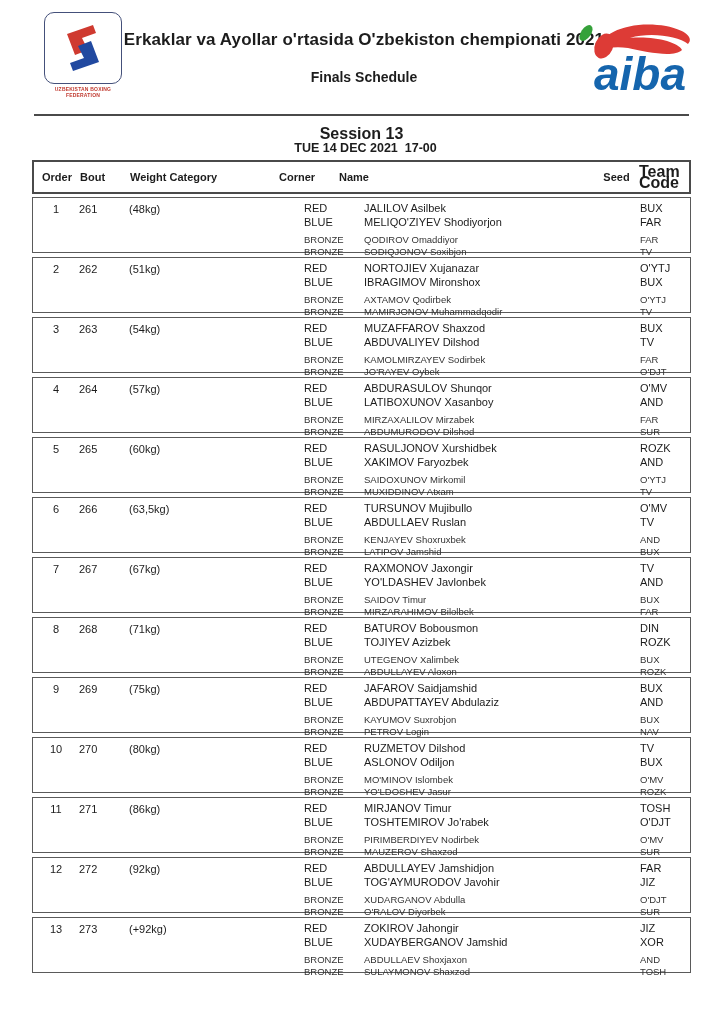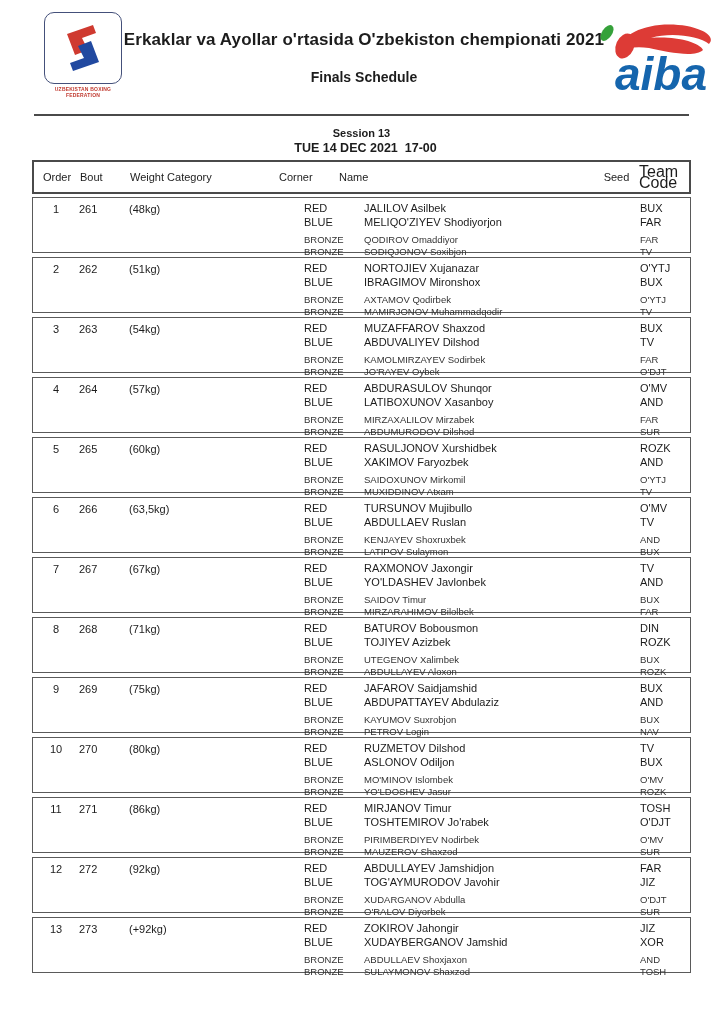--- a/index.html
+++ b/index.html
@@ -17,33 +17,33 @@
     width:76px;height:70px;margin:0 auto;border:1.5px solid #44507a;border-radius:10px;
     display:flex;align-items:center;justify-content:center;background:#fff;
   }
   .fed-logo .caption{
     margin-top:2px;font-size:5px;line-height:6px;color:#c03a30;font-weight:bold;
     white-space:pre-line;letter-spacing:.2px;
   }
   .titles{position:absolute;left:120px;right:115px;top:0;text-align:center;}
   .main-title{margin-top:30px;font-size:17px;font-weight:bold;letter-spacing:.1px;}
   .sub-title{margin-top:19px;font-size:14px;font-weight:bold;}
-  .aiba-logo{position:absolute;right:0;top:16px;width:132px;height:86px;}
+  .aiba-logo{position:absolute;right:21px;top:16px;width:132px;height:86px;}
   .rule{margin:0 34px;border-top:2px solid #4a4a4a;}
 
   
   .session{margin-top:10px;text-align:center;}
-  .session .s-name{font-size:11px;font-weight:bold;line-height:15px;}
+  .session .s-name{font-size:16px;font-weight:bold;line-height:15px;}
   .session .s-date{font-size:12.5px;font-weight:bold;line-height:15px;white-space:pre;padding-left:8px;}
 
   
   .tablewrap{margin:4px 32px 0 32px;}
   .thead{
     display:flex;align-items:center;height:34px;border:2px solid #4a4a4a;
-    font-size:11px;font-weight:normal;box-sizing:border-box;background:#fff;
+    font-size:11px;font-weight:bold;box-sizing:border-box;background:#fff;
   }
   .c-order{width:46px;text-align:center;}
   .c-bout{width:50px;}
   .c-weight{width:149px;text-align:left;}
   .c-corner{width:60px;text-align:left;}
   .c-name{flex:1;text-align:left;}
   .c-seed{width:45px;text-align:center;}
   .c-team{width:50px;text-align:left;}
   .th-team{white-space:pre-line;line-height:11px;font-size:16px;}
 
@@ -308,21 +308,21 @@
       </div>
       <div class="bronze-group">
         <div class="line bronze">
           <span class="corner">BRONZE</span>
           <span class="name">KENJAYEV Shoxruxbek</span>
           <span class="seed"></span>
           <span class="team">AND</span>
         </div>
         <div class="line bronze">
           <span class="corner">BRONZE</span>
-          <span class="name">LATIPOV Sulaymon</span>
+          <span class="name">LATIPOV Jamshid</span>
           <span class="seed"></span>
           <span class="team">BUX</span>
         </div>
       </div>
     </div>
   </div>
 
   <div class="bout-row">
     <div class="c-order top">7</div>
     <div class="c-bout top">267</div>

